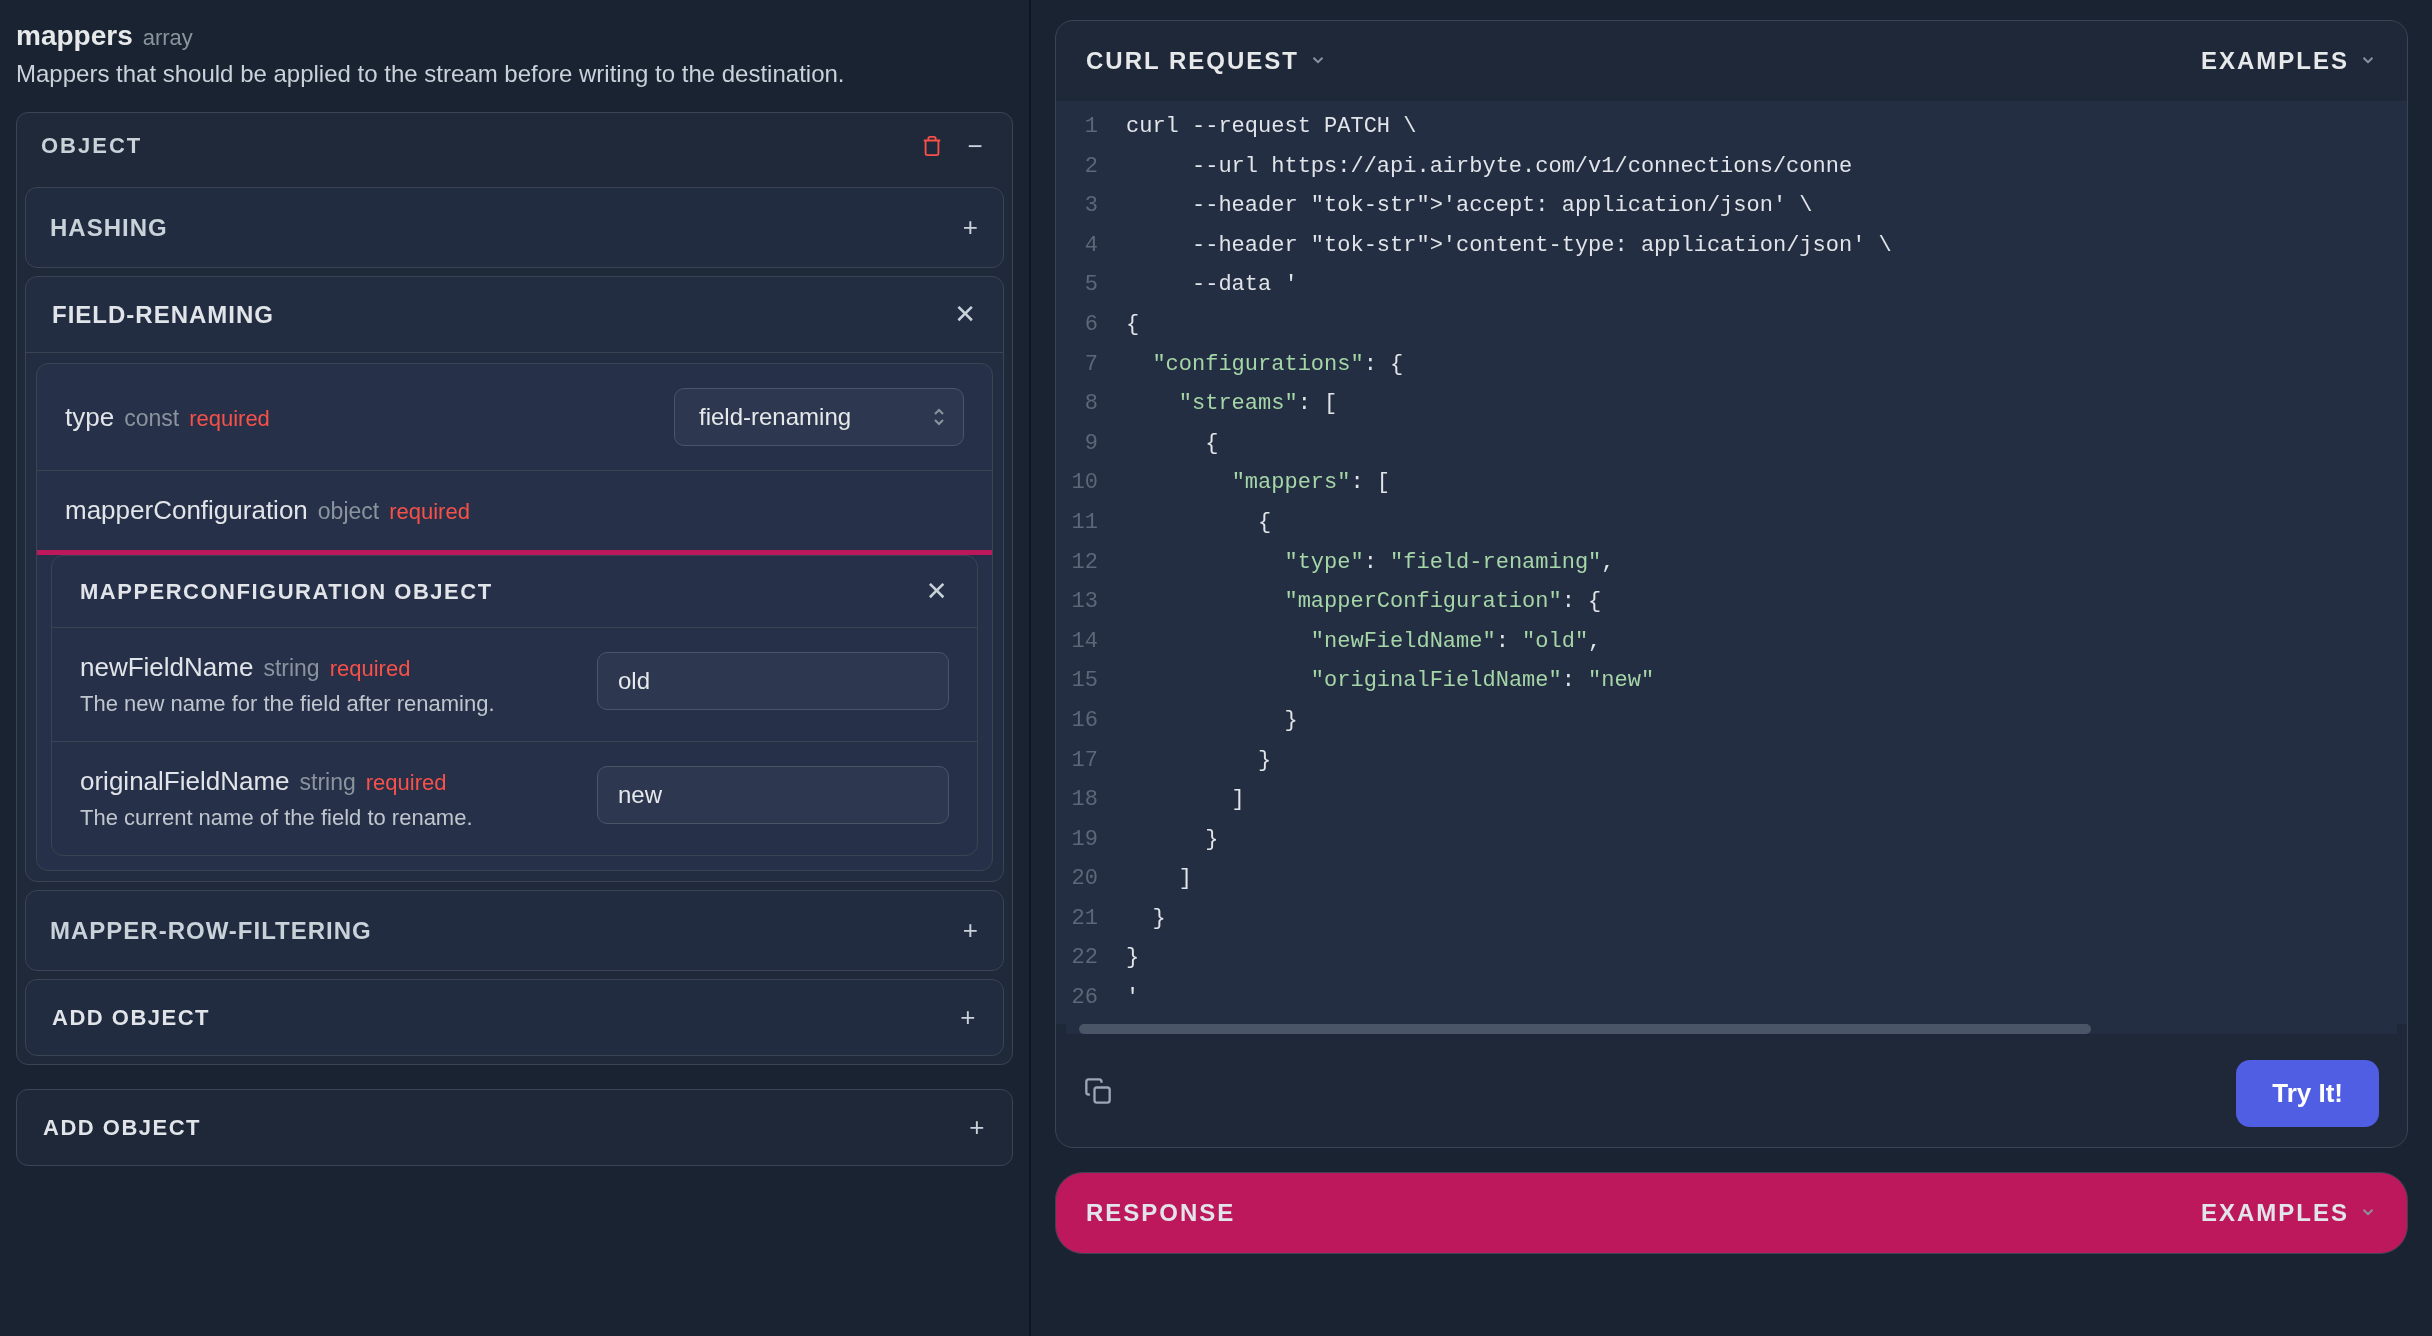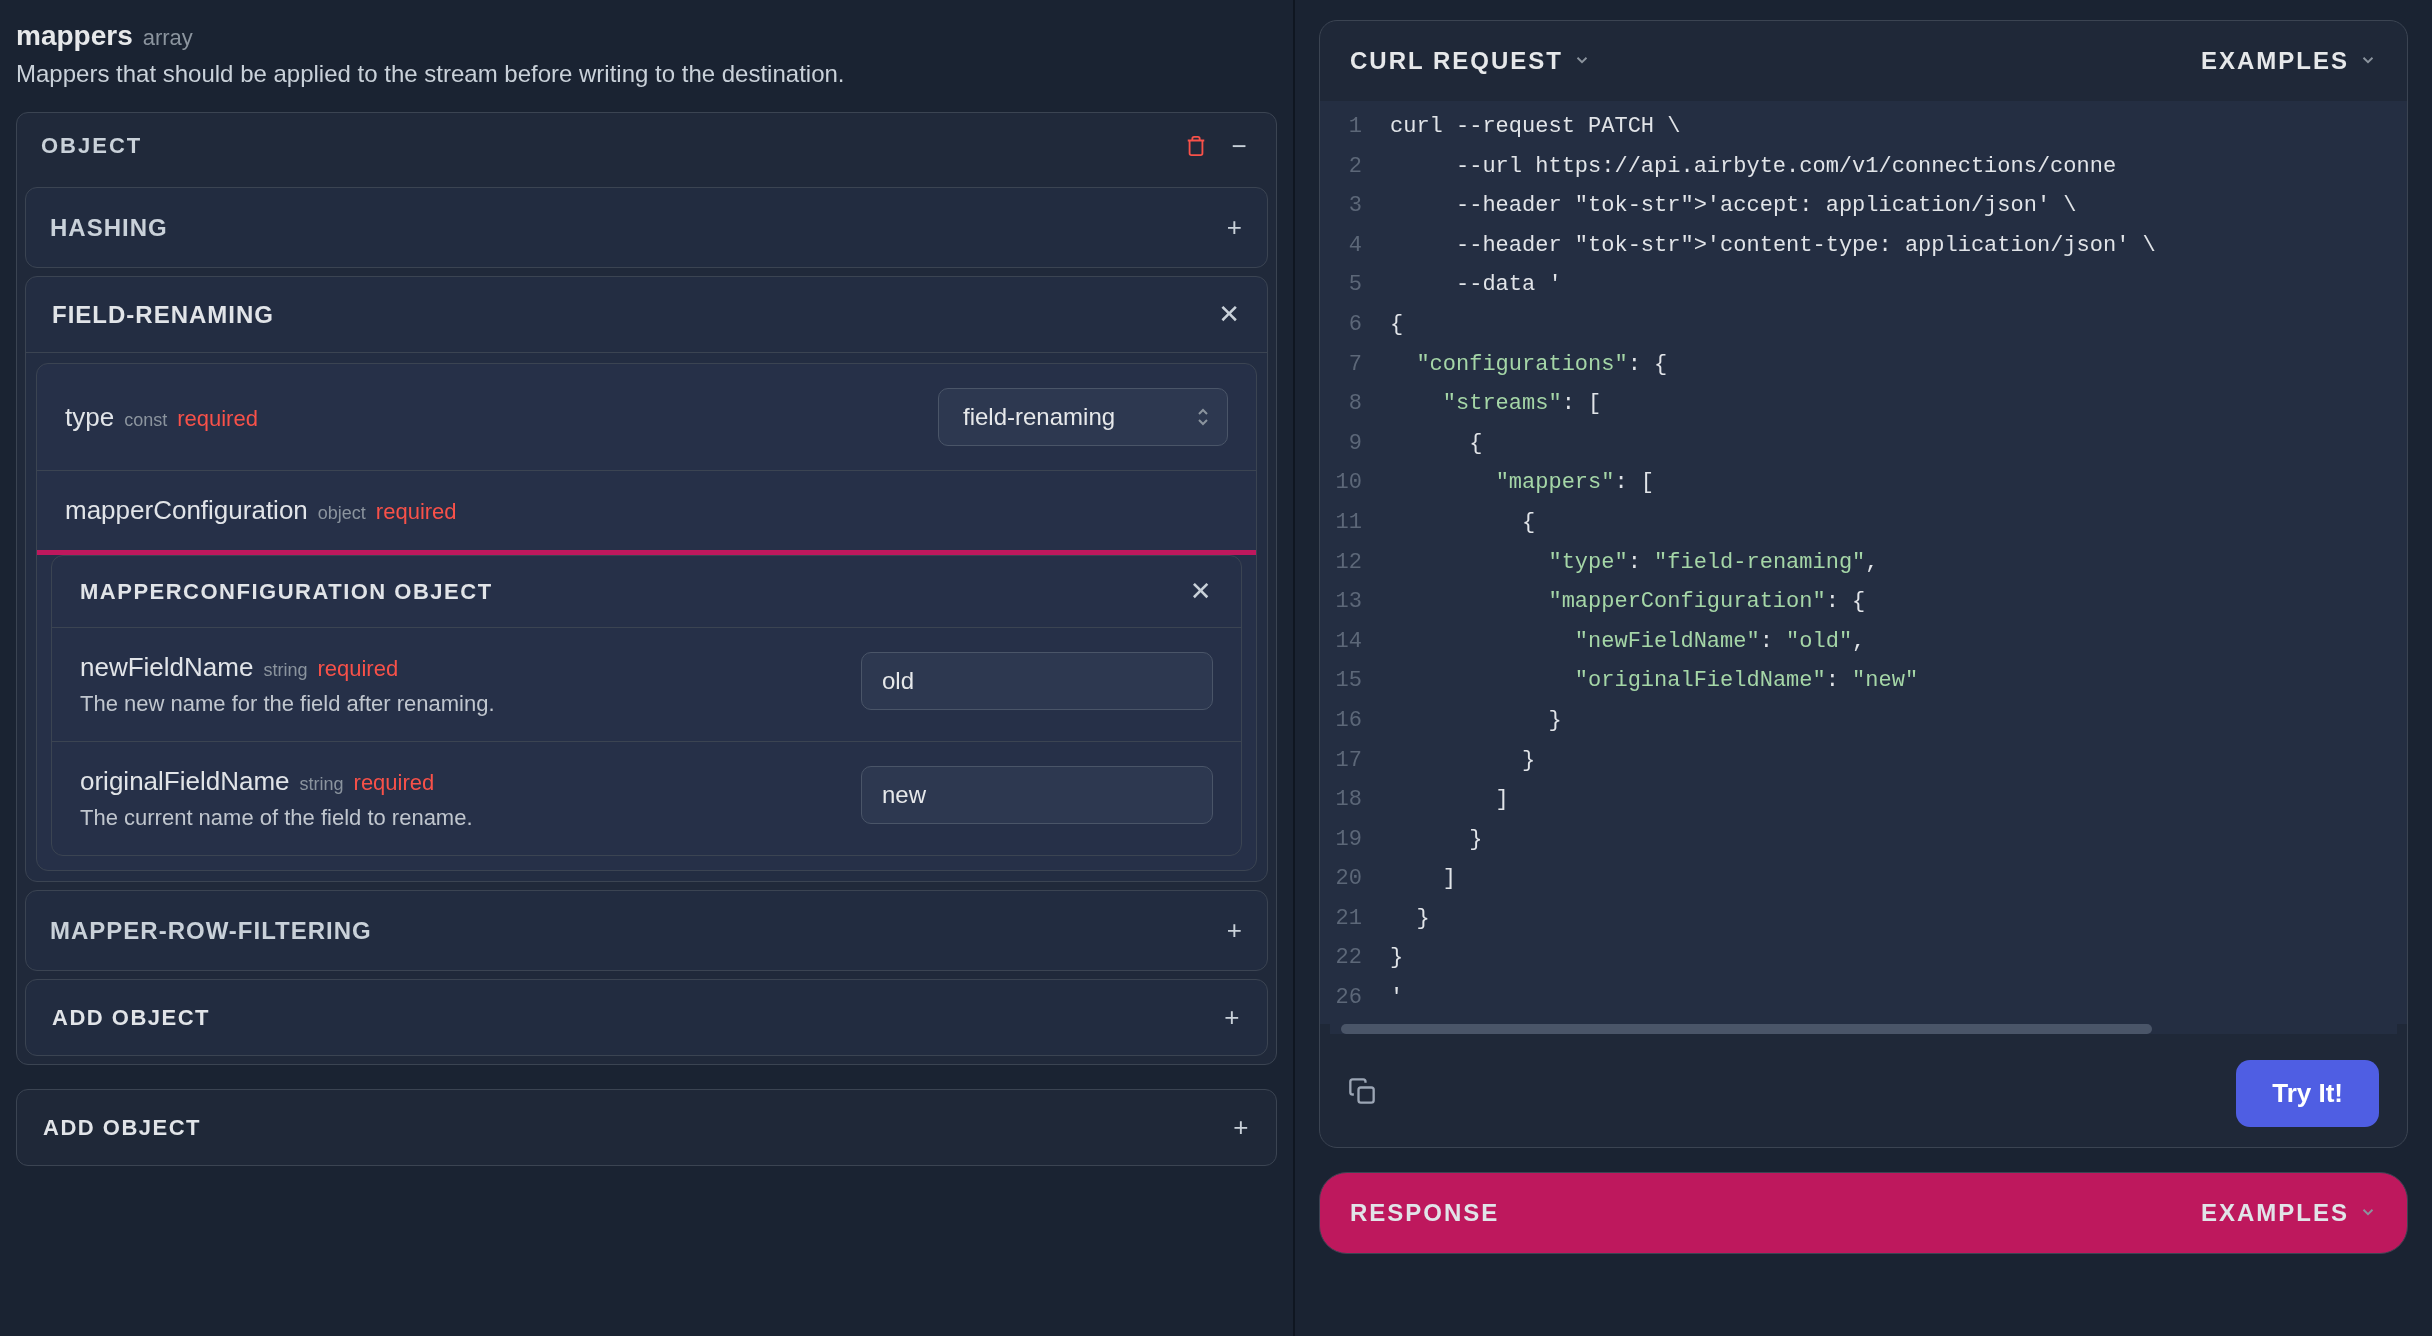--- a/index.html
+++ b/index.html
@@ -7,21 +7,21 @@
   background: #1a2332;
   color: #e1e4e8;
   font-family: -apple-system, BlinkMacSystemFont, "Segoe UI", Helvetica, Arial, sans-serif;
   font-size: 16px;
   width: 2432px;
   height: 1336px;
   overflow: hidden;
   display: flex;
 }
 .left-panel {
-  width: 1295px;
+  width: 1031px;
   padding: 20px 16px 20px 16px;
   overflow-y: auto;
   border-right: 2px solid #0f1621;
 }
 .right-panel {
   flex: 1;
   padding: 20px 24px;
   display: flex;
   flex-direction: column;
   gap: 24px;
@@ -93,21 +93,21 @@
 .fr-row {
   display: flex;
   justify-content: space-between;
   align-items: center;
   padding: 24px 28px;
   border-bottom: 1px solid #3b4452;
 }
 .fr-row:last-child { border-bottom: none; }
 .fr-label-group { display: flex; align-items: baseline; gap: 10px; }
 .fr-prop-name { font-size: 26px; font-weight: 500; }
-.fr-prop-type { font-size: 18px; color: #8b949e; }
+.fr-prop-type { font-size: 23px; color: #8b949e; }
 
 .select-box {
   background: #2d3850;
   border: 1px solid #4a5568;
   border-radius: 10px;
   padding: 14px 50px 14px 24px;
   font-size: 24px;
   color: #e6e8ea;
   display: flex;
   align-items: center;

